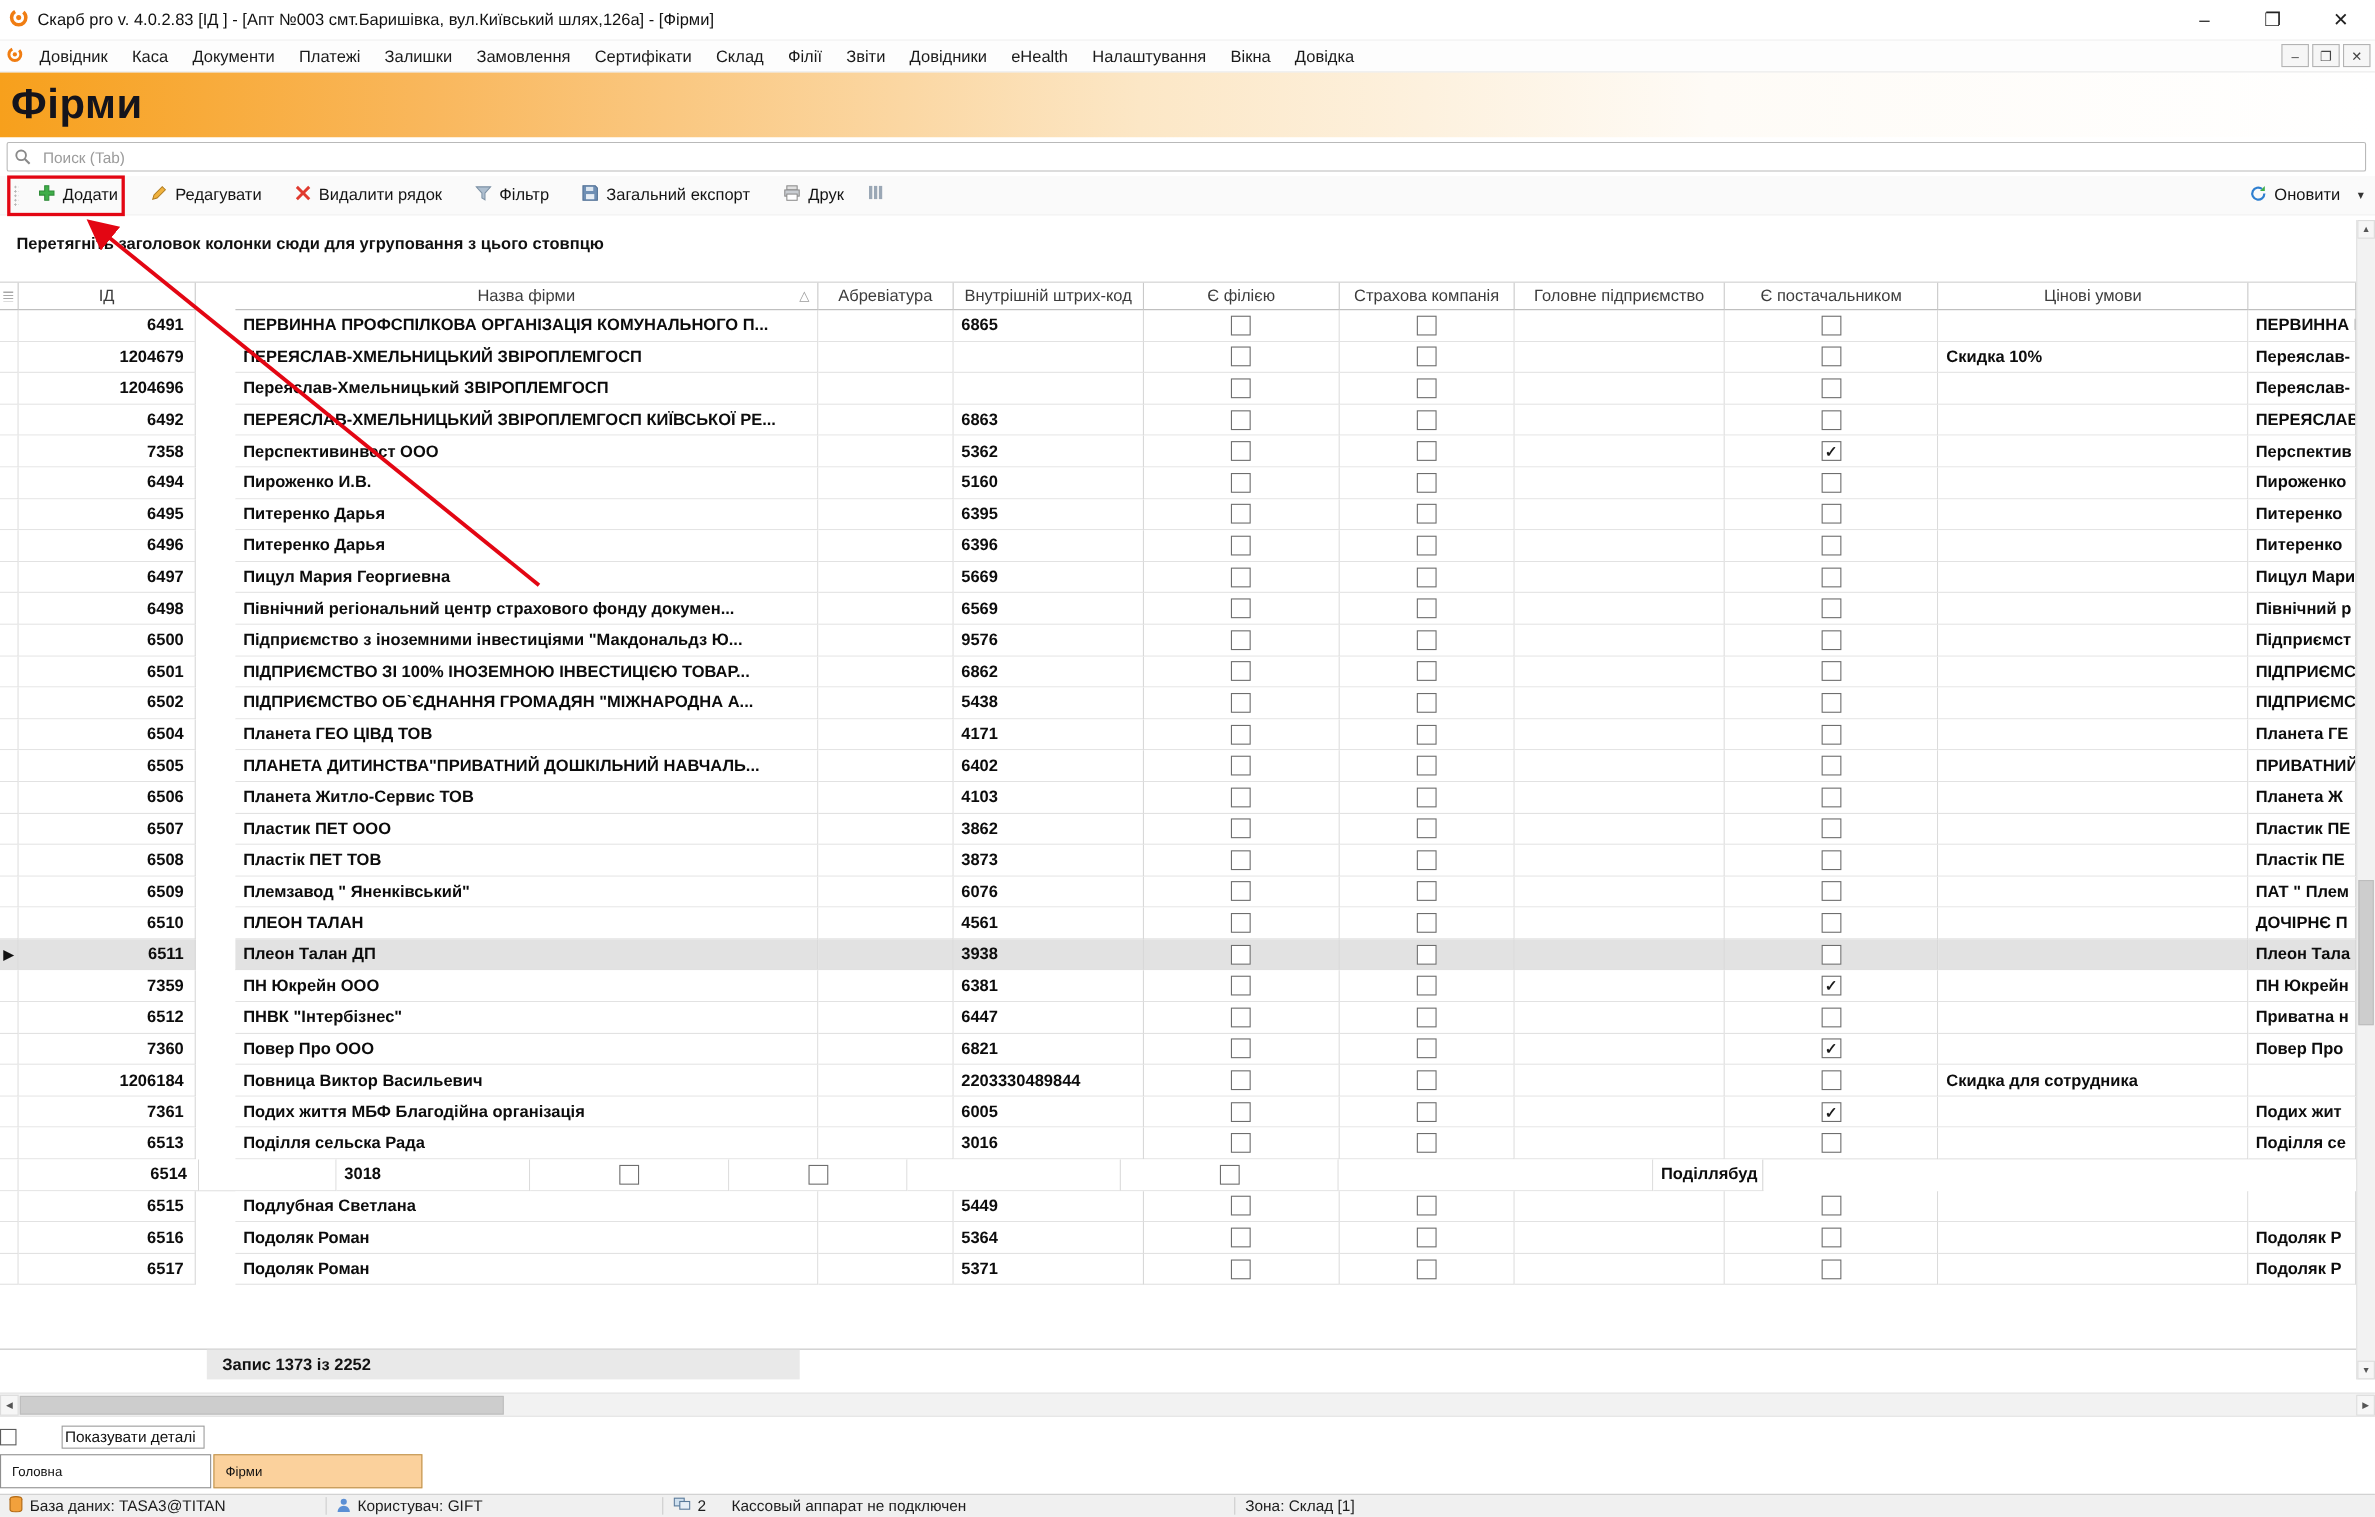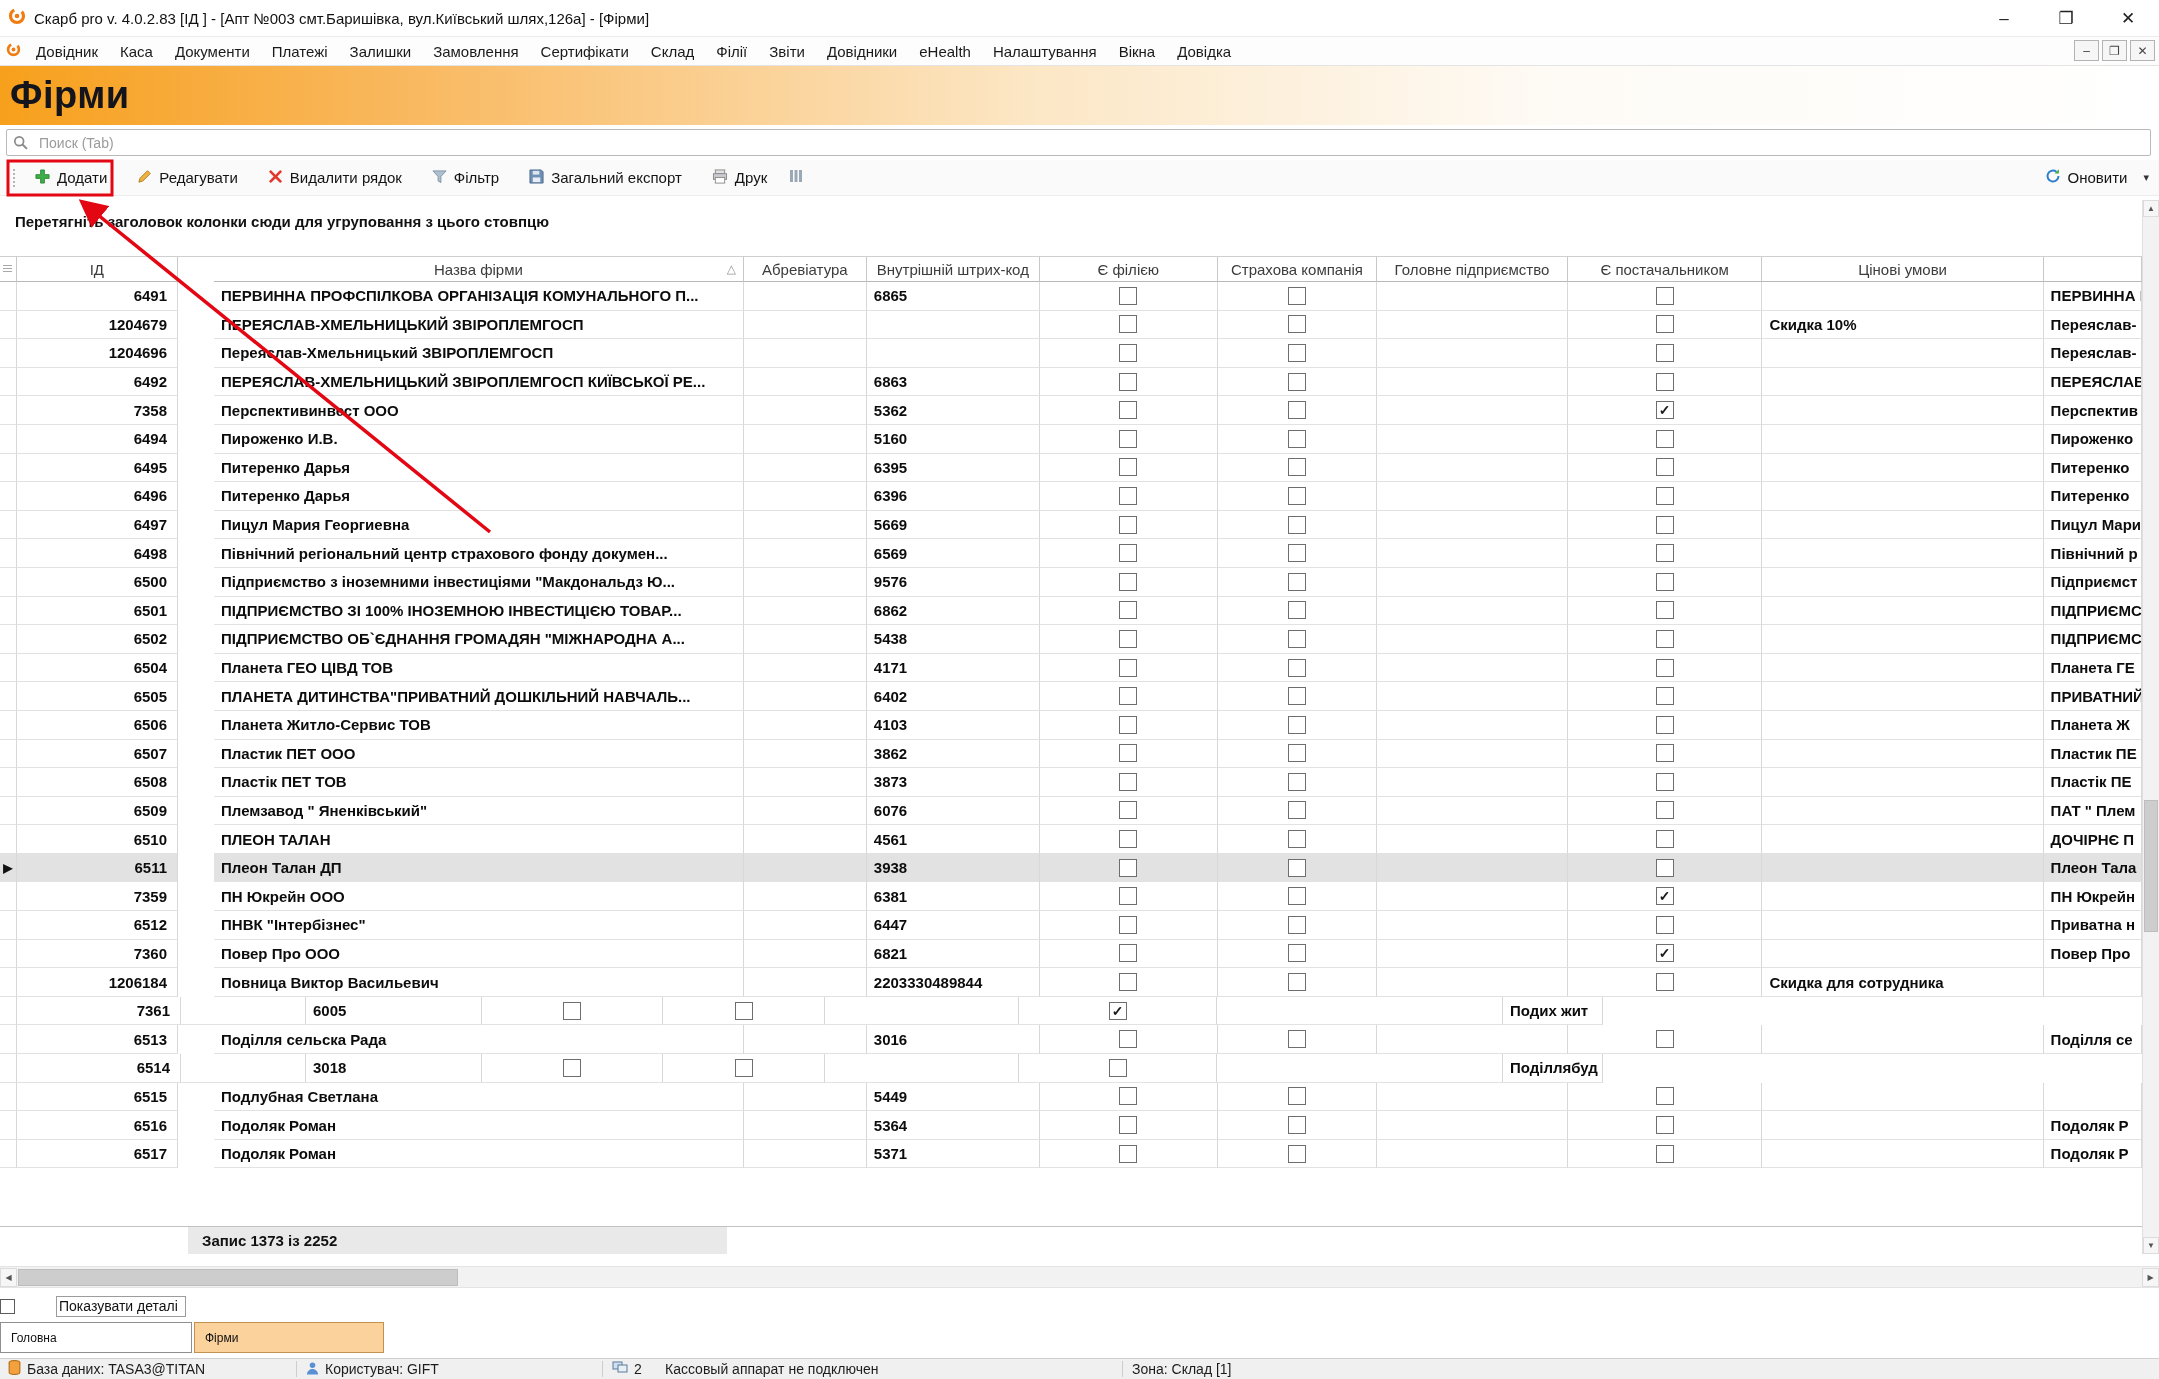--- a/index.html
+++ b/index.html
@@ -747,20 +747,21 @@
     <div class="cell c-head"></div>
     <div class="cell c-supplier">
           <span class="cb"></span>
         </div>
     <div class="cell c-price">Скидка для сотрудника</div>
     <div class="cell c-tail"></div>
   </div>
       <div class="grow trow">
     <div class="cell c-marker"></div>
     <div class="cell c-id">7361</div>
+    <div class="cell c-name">Подих життя МБФ Благодійна організація</div>
     <div class="cell c-abbr"></div>
     <div class="cell c-barcode">6005</div>
     <div class="cell c-branch">
           <span class="cb"></span>
         </div>
     <div class="cell c-insurance">
           <span class="cb"></span>
         </div>
     <div class="cell c-head"></div>
     <div class="cell c-supplier">

